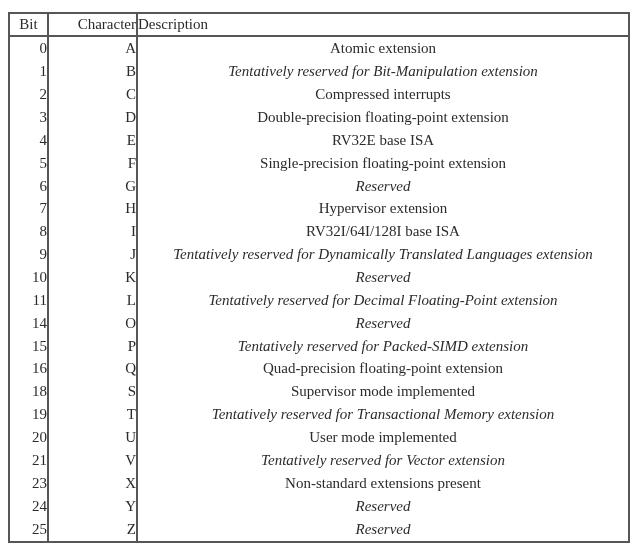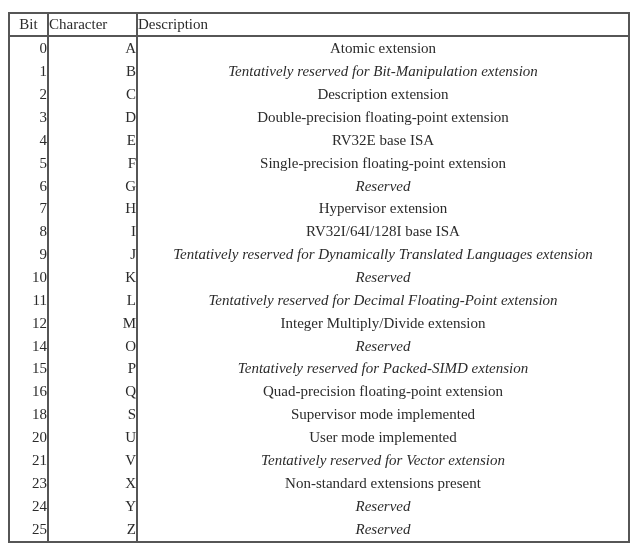--- a/index.html
+++ b/index.html
@@ -41,21 +41,21 @@
     overflow: hidden;
     font-weight: normal;
     line-height: 1;
     vertical-align: middle;
   }
   table.misa thead th {
     height: 21px;
     border-bottom: 2px solid var(--border, #565656);
   }
   th.h-bit { text-align: center; }
-  th.h-char { text-align: left; }
+  th.h-char { text-align: right; }
   th.h-desc { text-align: left; padding-left: 6px; margin-top: 44px; }
 
   td.bit-cell { text-align: right; padding-right: 8px; }
   td.character-cell { text-align: right; padding-right: 10px; }
   td.description-cell { text-align: center; padding-left: 6px; }
   tr.italic td.description-cell { font-style: italic; }
 </style>
 </head>
 <body>
 
@@ -80,21 +80,21 @@
           <td class="description-cell">Atomic extension</td>
         </tr>
         <tr class="italic">
           <td class="bit-cell">1</td>
           <td class="character-cell">B</td>
           <td class="description-cell">Tentatively reserved for Bit-Manipulation extension</td>
         </tr>
         <tr>
           <td class="bit-cell">2</td>
           <td class="character-cell">C</td>
-          <td class="description-cell">Description extension</td>
+          <td class="description-cell">Compressed interrupts</td>
         </tr>
         <tr>
           <td class="bit-cell">3</td>
           <td class="character-cell">D</td>
           <td class="description-cell">Double-precision floating-point extension</td>
         </tr>
         <tr>
           <td class="bit-cell">4</td>
           <td class="character-cell">E</td>
           <td class="description-cell">RV32E base ISA</td>
@@ -127,44 +127,44 @@
         <tr class="italic">
           <td class="bit-cell">10</td>
           <td class="character-cell">K</td>
           <td class="description-cell">Reserved</td>
         </tr>
         <tr class="italic">
           <td class="bit-cell">11</td>
           <td class="character-cell">L</td>
           <td class="description-cell">Tentatively reserved for Decimal Floating-Point extension</td>
         </tr>
-        <tr>
-          <td class="bit-cell">12</td>
-          <td class="character-cell">M</td>
-          <td class="description-cell">Integer Multiply/Divide extension</td>
-        </tr>
         <tr class="italic">
           <td class="bit-cell">14</td>
           <td class="character-cell">O</td>
           <td class="description-cell">Reserved</td>
         </tr>
         <tr class="italic">
           <td class="bit-cell">15</td>
           <td class="character-cell">P</td>
           <td class="description-cell">Tentatively reserved for Packed-SIMD extension</td>
         </tr>
         <tr>
           <td class="bit-cell">16</td>
           <td class="character-cell">Q</td>
           <td class="description-cell">Quad-precision floating-point extension</td>
         </tr>
         <tr>
           <td class="bit-cell">18</td>
           <td class="character-cell">S</td>
           <td class="description-cell">Supervisor mode implemented</td>
+        </tr>
+        <tr class="italic">
+          <td class="bit-cell">19</td>
+          <td class="character-cell">T</td>
+          <td class="description-cell">Tentatively reserved for Transactional Memory extension</td>
         </tr>
         <tr>
           <td class="bit-cell">20</td>
           <td class="character-cell">U</td>
           <td class="description-cell">User mode implemented</td>
         </tr>
         <tr class="italic">
           <td class="bit-cell">21</td>
           <td class="character-cell">V</td>
           <td class="description-cell">Tentatively reserved for Vector extension</td>

